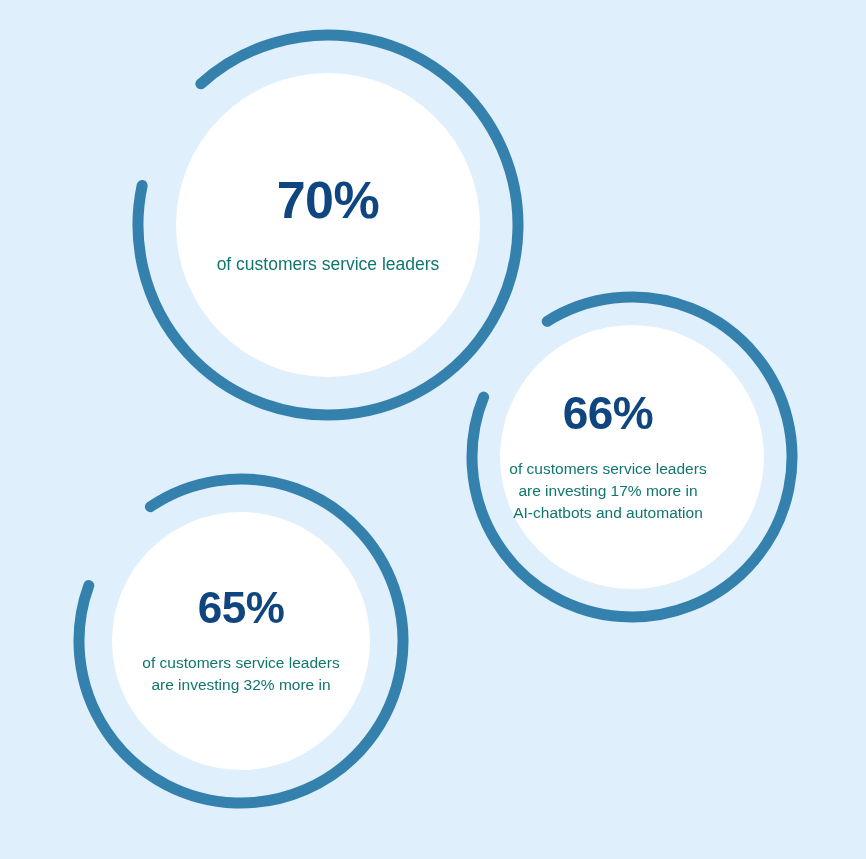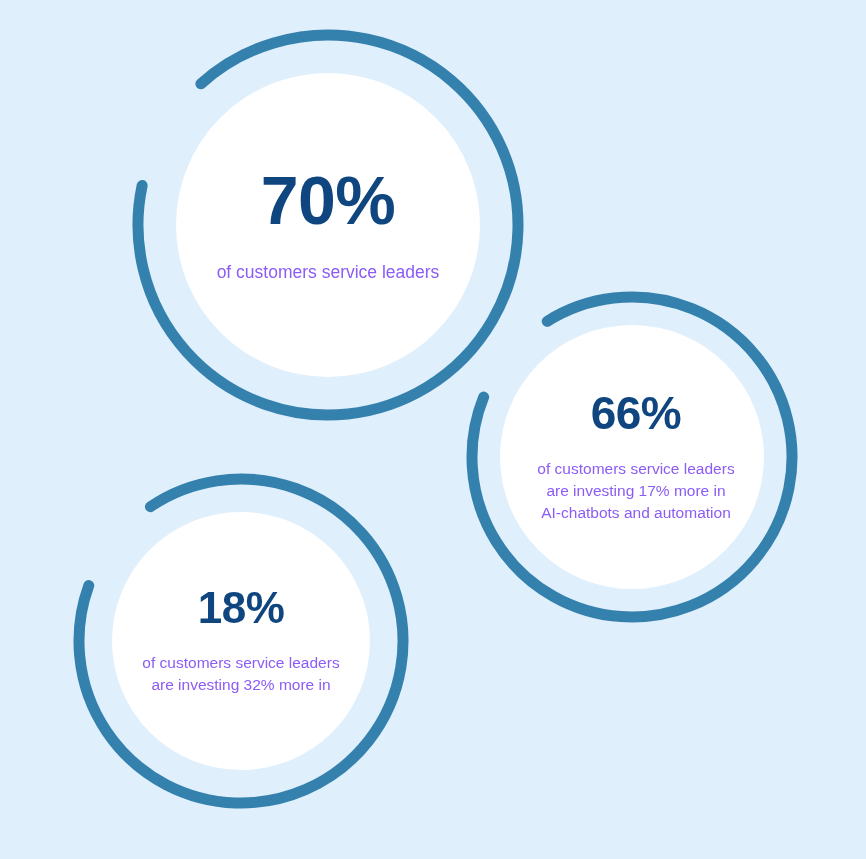--- a/index.html
+++ b/index.html
@@ -39,48 +39,48 @@
   }
   .stat-value {
     font-family: "Liberation Sans", sans-serif;
     font-weight: bold;
     color: #0f4680;
     letter-spacing: -0.5px;
     line-height: 1;
   }
   .stat-desc {
     font-family: "Liberation Sans", sans-serif;
-    color: #8b5cf6;
+    color: #0f766e;
     line-height: 1.42;
     font-weight: 400;
   }
   .stat-desc .line {
     display: block;
     white-space: nowrap;
   }
 
   
   #card-1 {
     left: 176px;
     top: 73px;
     width: 304px;
     height: 304px;
     padding: 0 6px;
   }
   #card-1 .stat-value {
-    font-size: 68px;
+    font-size: 52px;
     margin-bottom: 26px;
   }
   #card-1 .stat-desc {
     font-size: 17.5px;
   }
 
   
   #card-2 {
-    left: 504px;
+    left: 476px;
     top: 325px;
     width: 264px;
     height: 264px;
     padding: 0 4px;
   }
   #card-2 .stat-value {
     font-size: 46px;
     margin-bottom: 22px;
   }
   #card-2 .stat-desc {
@@ -127,20 +127,20 @@
   <div class="stat-card" id="card-2">
     <div class="stat-value">66%</div>
     <div class="stat-desc">
       <span class="line">of customers service leaders</span>
       <span class="line">are investing 17% more in</span>
       <span class="line">AI-chatbots and automation</span>
     </div>
   </div>
 
   <div class="stat-card" id="card-3">
-    <div class="stat-value">18%</div>
+    <div class="stat-value">65%</div>
     <div class="stat-desc">
       <span class="line">of customers service leaders</span>
       <span class="line">are investing 32% more in</span>
     </div>
   </div>
 
 </div>
 
 </body></html>

